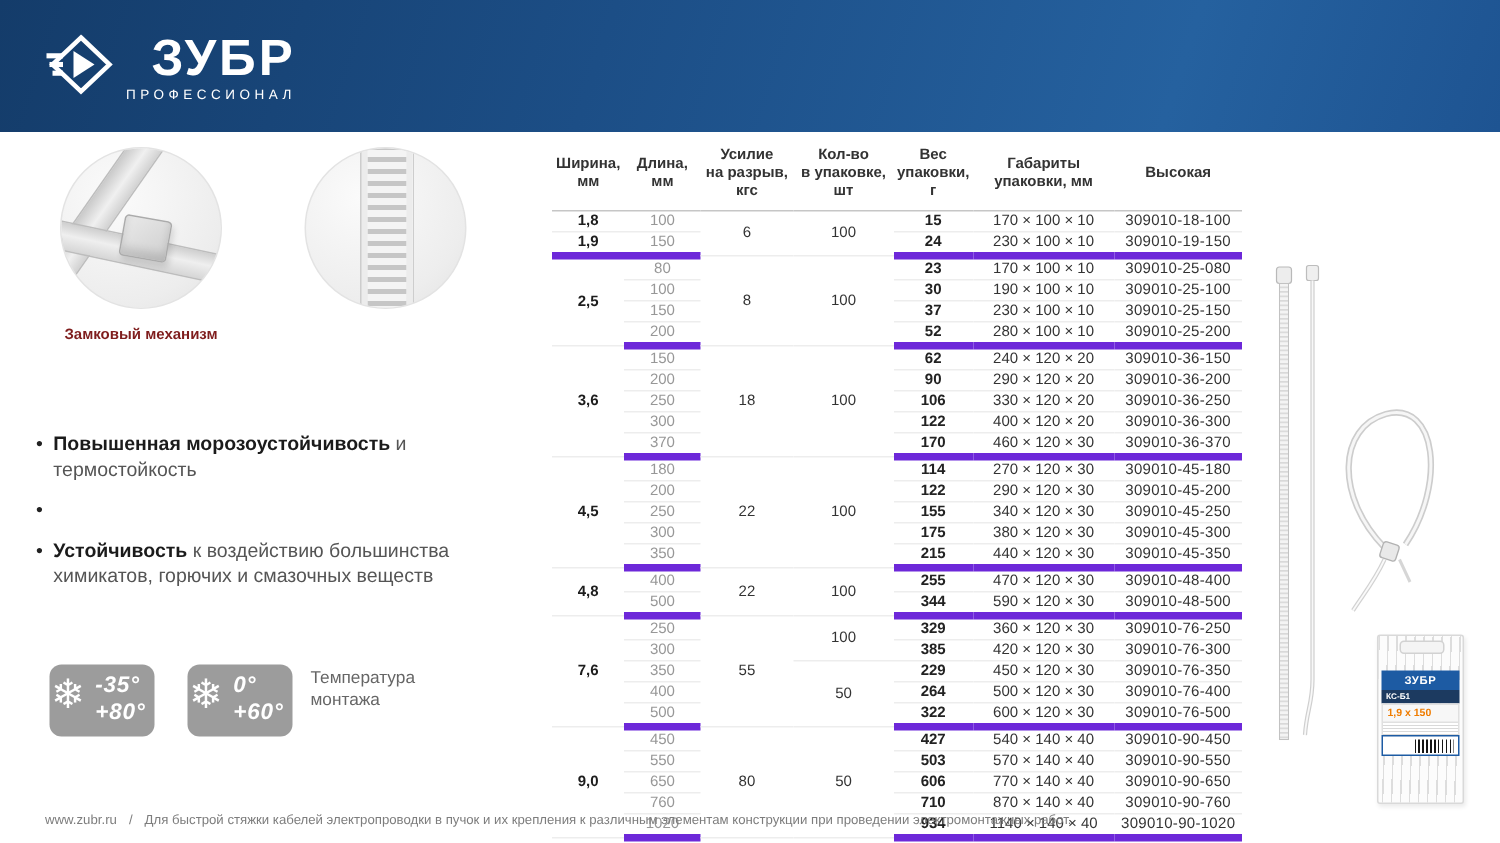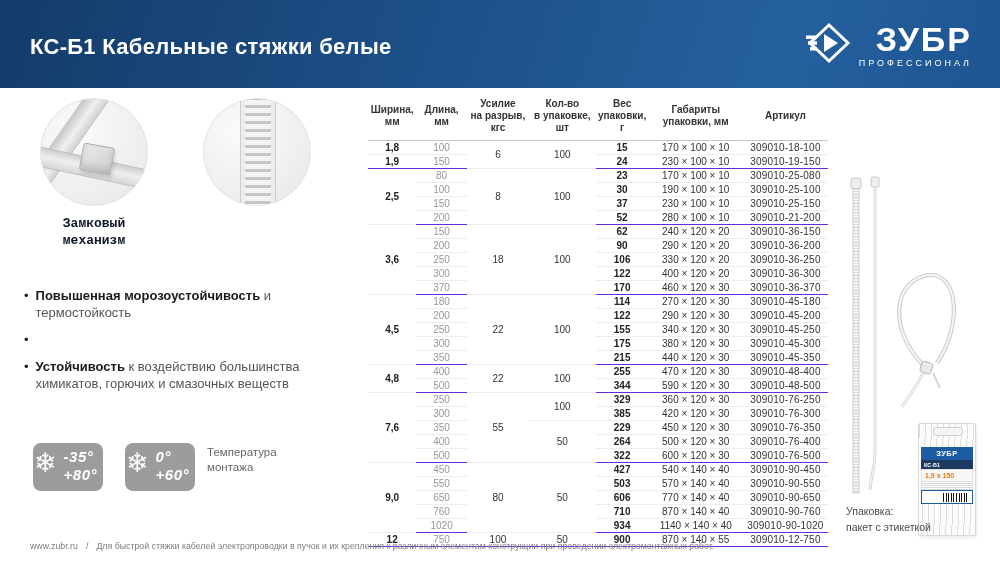--- a/index.html
+++ b/index.html
@@ -47,21 +47,21 @@
     box-shadow:inset 0 -5px 6px rgba(0,0,0,.12), 2px 3px 4px rgba(0,0,0,.12);
   }
   .serr-band {
     position:absolute; left:37px; top:-2px; width:34px; height:112px;
     background:repeating-linear-gradient(#c6c6c6 0 3px, #f4f4f4 3px 8px);
     border-left:4px solid #ececec; border-right:4px solid #ececec;
     box-shadow:0 0 0 1px #cdcdcd;
   }
   .circle-label {
     position:absolute; width:130px; text-align:center;
-    font-size:13px; font-weight:700; color:#0f172a; line-height:17px; top:215px;font-family:Liberation Mono, monospace;
+    font-size:10px; font-weight:700; color:#7f1d1d; line-height:17px; top:215px;
   }
   .circle-label-1 { left:29px; }
   .circle-label-2 { left:192px; }
 
   .bullets { position:absolute; left:24px; top:287px; width:336px; }
   .bullet-item { display:flex; margin-bottom:10px; font-size:13px; line-height:17px; }
   .bullet-dot { color:#222; margin-right:7px; font-size:13px; }
   .bullet-bold { font-weight:700; color:#1b1b1b; }
   .bullet-rest { color:#555; }
 
@@ -85,21 +85,21 @@
   th {
     font-size:10px; font-weight:700; color:#333; line-height:12px;
     padding:3px 1px 6px; text-align:center; vertical-align:middle;
     border-bottom:1px solid #c6c6c6;
   }
   td {
     font-size:10px; color:#333; text-align:center; vertical-align:middle;
     padding:1px 1px; line-height:11px; height:13px;
     border-bottom:1px solid #ededed;
   }
-  tr.group-end td { border-bottom:1px solid #6d28d9; }
+  tr.group-end td { border-bottom:5px solid #6d28d9; }
   td.col-w { font-weight:700; color:#1d1d1d; }
   td.col-l { color:#979797; }
   td.col-wt { font-weight:700; color:#222; }
   td.col-a { letter-spacing:.2px; }
   .cw1{width:10.5%}.cw2{width:11%}.cw3{width:13.5%}.cw4{width:14.5%}.cw5{width:11.5%}.cw6{width:20.5%}.cw7{width:18.5%}
 
   
   .right-visual { position:absolute; left:830px; top:95px; width:170px; height:447px; }
   .package {
     position:absolute; left:918px; top:423px; width:58px; height:113px;
@@ -143,21 +143,20 @@
   .footer { position:absolute; left:30px; top:541px; width:950px; font-size:8.8px; color:#7d7d7d; }
   .footer a { color:#7d7d7d; text-decoration:none;margin-top:39px; }
   .footer .sep { margin:0 8px; }
 </style>
 </head>
 <body>
 
 <div class="page">
 
   <div class="header">
-    <div class="page-title">КС-Б1 Кабельные стяжки белые</div>
     <div class="brand">
       <span>
         <svg width="46" height="42" viewBox="0 0 46 42">
           <rect x="1" y="13.5" width="11" height="3.4" fill="#fff"></rect>
           <rect x="3" y="19.3" width="9" height="3.4" fill="#fff"></rect>
           <rect x="5" y="25.1" width="7" height="3.4" fill="#fff"></rect>
           <g stroke="#fff" stroke-width="3" fill="none">
             <polygon points="24,3 43,21 24,39 5,21"></polygon>
           </g>
           <polygon points="19,12 33,21 19,30" fill="#fff"></polygon>
@@ -225,21 +224,21 @@
           <col class="cw7">
       </colgroup>
       <thead>
         <tr>
           <th><span>Ширина,</span><br><span>мм</span></th>
           <th><span>Длина,</span><br><span>мм</span></th>
           <th><span>Усилие</span><br><span>на разрыв, кгс</span></th>
           <th><span>Кол-во</span><br><span>в упаковке, шт</span></th>
           <th><span>Вес</span><br><span>упаковки, г</span></th>
           <th><span>Габариты</span><br><span>упаковки, мм</span></th>
-          <th><span>Артикул</span></th>
+          <th><span>Высокая</span></th>
         </tr>
       </thead>
       <tbody>
           <tr>
             <td class="col-w">1,8</td>
             <td class="col-l">100</td>
             <td class="col-f" rowspan="2">6</td>
             <td class="col-q" rowspan="2">100</td>
             <td class="col-wt">15</td>
             <td class="col-d">170 × 100 × 10</td>
@@ -270,21 +269,21 @@
           <tr>
             <td class="col-l">150</td>
             <td class="col-wt">37</td>
             <td class="col-d">230 × 100 × 10</td>
             <td class="col-a">309010-25-150</td>
           </tr>
           <tr class="group-end">
             <td class="col-l">200</td>
             <td class="col-wt">52</td>
             <td class="col-d">280 × 100 × 10</td>
-            <td class="col-a">309010-21-200</td>
+            <td class="col-a">309010-25-200</td>
           </tr>
           <tr>
             <td class="col-w" rowspan="5">3,6</td>
             <td class="col-l">150</td>
             <td class="col-f" rowspan="5">18</td>
             <td class="col-q" rowspan="5">100</td>
             <td class="col-wt">62</td>
             <td class="col-d">240 × 120 × 20</td>
             <td class="col-a">309010-36-150</td>
           </tr>
@@ -469,22 +468,18 @@
     <div class="pkg-label">
       <div class="pkg-brand">ЗУБР</div>
       <div class="pkg-model">КС-Б1</div>
       <div class="pkg-size">1,9 х 150</div>
       <div class="pkg-lines"></div>
       <div class="pkg-barcode">
         <div class="pkg-barcode-bars"></div>
       </div>
     </div>
   </div>
-  <div class="pkg-caption">
-    <div>Упаковка:</div>
-    <div>пакет с этикеткой</div>
-  </div>
 
   <div class="footer">
     <a href="#">www.zubr.ru</a><span class="sep">/</span><span>Для быстрой стяжки кабелей электропроводки в пучок и их крепления к различным элементам конструкции при проведении электромонтажных работ.</span>
   </div>
 
 </div>
 
 </body></html>

